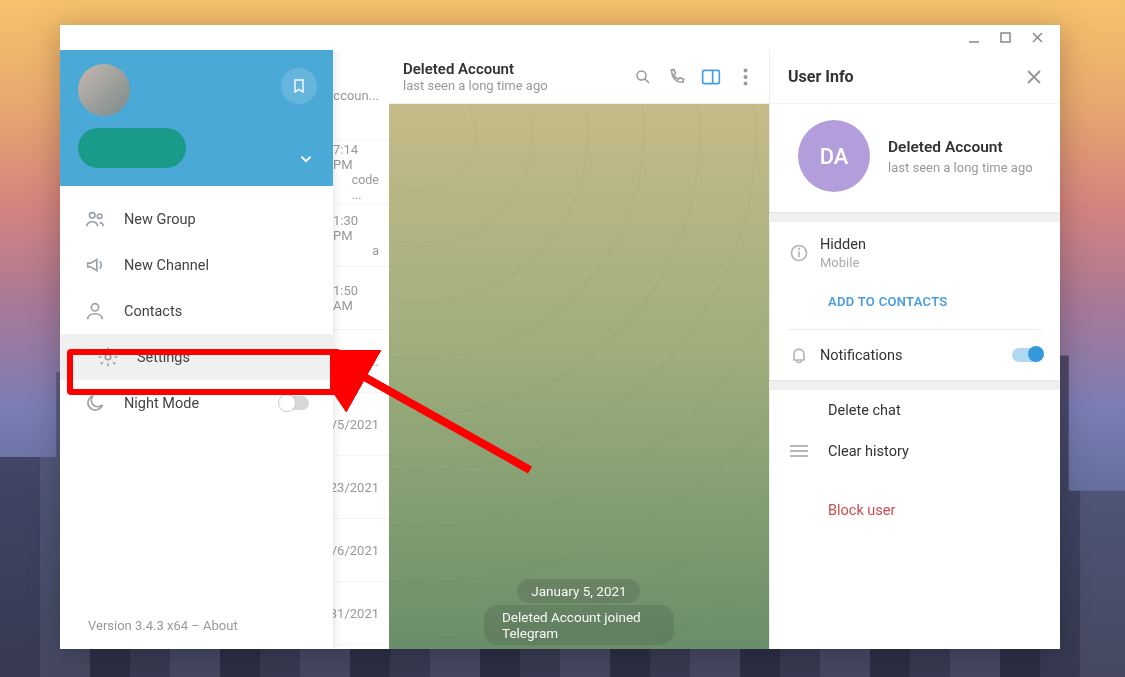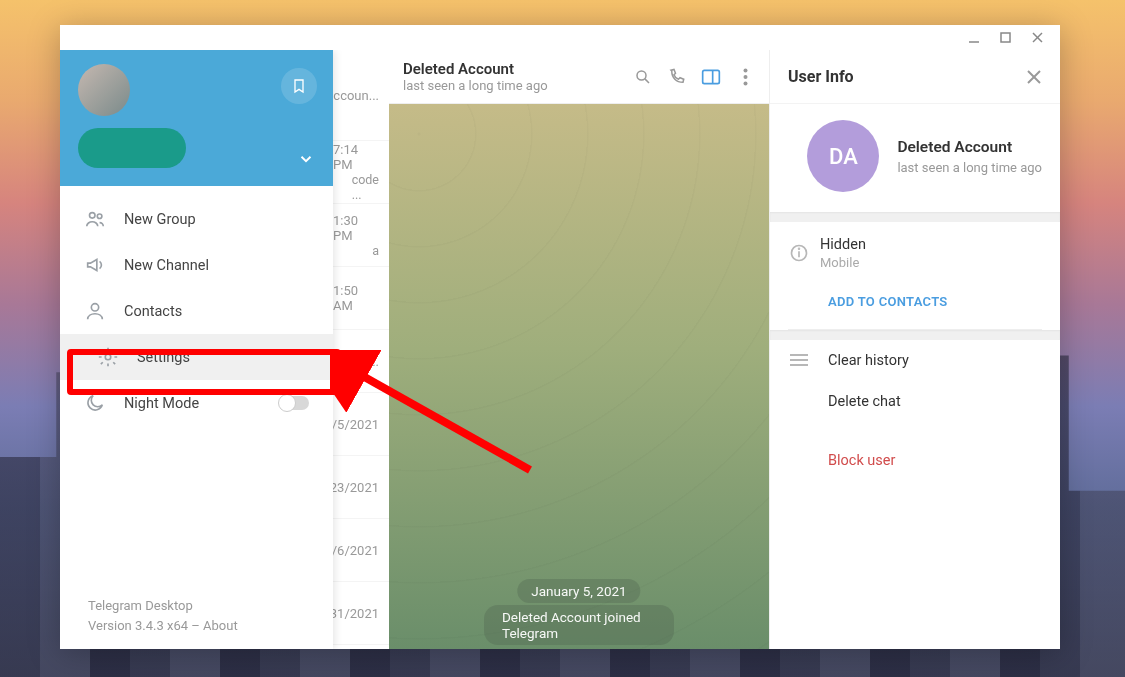--- a/index.html
+++ b/index.html
@@ -265,21 +265,20 @@
   .info-header .h-title {
     font-size: 16px;
     font-weight: 700;
     color: #333;
   }
   .info-profile {
     display: flex;
     gap: 18px;
     align-items: center;
     padding: 16px 18px 20px 28px;
-    justify-content: flex-end;
   }
   .info-avatar {
     width: 72px;
     height: 72px;
     border-radius: 50%;
     background: #b39ddb;
     color: #fff;
     font-size: 22px;
     font-weight: 500;
     display: flex;
@@ -467,21 +466,20 @@
           <span class="mi-icon">
             <svg width="22" height="22" viewBox="0 0 24 24" fill="none" stroke="currentColor" stroke-width="1.8">
                 <path d="M20 14A8 8 0 1 1 10 4a6 6 0 0 0 10 10z"></path>
               </svg>
           </span>
           <span>Night Mode</span>
           <span class="toggle-off"></span>
         </div>
       </div>
       <div class="sidebar-footer">
-        <div>Telegram Desktop</div>
         <div>Version 3.4.3 x64 – About</div>
       </div>
     </div>
 
     <div class="chatlist-col">
       <div class="cl-entry" style="height:90px">
         <span class="l1">ccoun...</span>
       </div>
       <div class="cl-entry">
         <span class="l1">7:14 PM</span>
@@ -574,23 +572,32 @@
               <circle cx="12" cy="7" r="0.5" fill="currentColor"></circle>
             </svg>
         </span>
         <div class="ir-body">
           <div class="l1">Hidden</div>
           <div class="l2">Mobile</div>
         </div>
       </div>
       <div class="add-contacts">ADD TO CONTACTS</div>
       <div style="height:1px;background:#eee;margin:0 18px"></div>
+      <div class="info-row">
+        <span class="ir-icon">
+          <svg width="20" height="20" viewBox="0 0 24 24" fill="none" stroke="currentColor" stroke-width="2">
+              <path d="M6 18V11a6 6 0 1 1 12 0v7H6zM9 18a3 3 0 0 0 6 0"></path>
+            </svg>
+        </span>
+        <span class="l1">Notifications</span>
+        <span class="toggle-on"></span>
+      </div>
       <div class="sep"></div>
+      <div class="info-action">Delete chat</div>
       <div class="info-action first">Clear history</div>
-      <div class="info-action">Delete chat</div>
       <div class="info-action danger" style="margin-top:18px">Block user</div>
     </div>
   </div>
 </div>
 
 <div class="red-box anno"></div>
 <svg class="anno" style="left:330px; top:350px;" width="210" height="140">
   <defs>
     <marker id="ah" markerWidth="10" markerHeight="10" refX="2" refY="5" orient="auto">
       <path d="M0,0 L10,5 L0,10 z" fill="#f00"></path>

